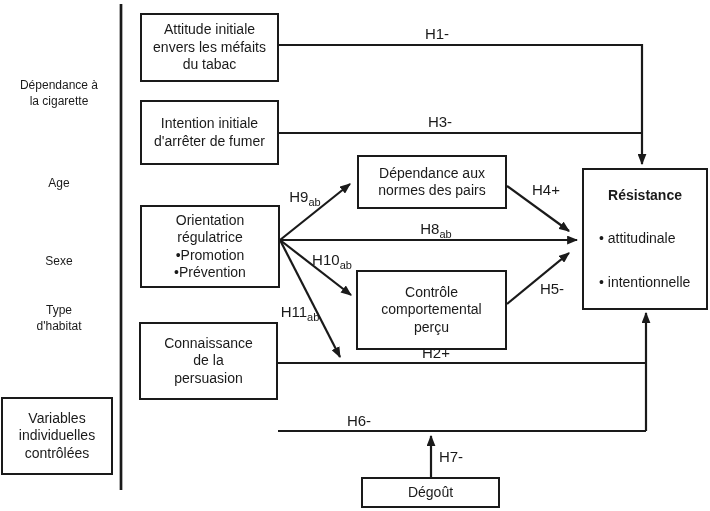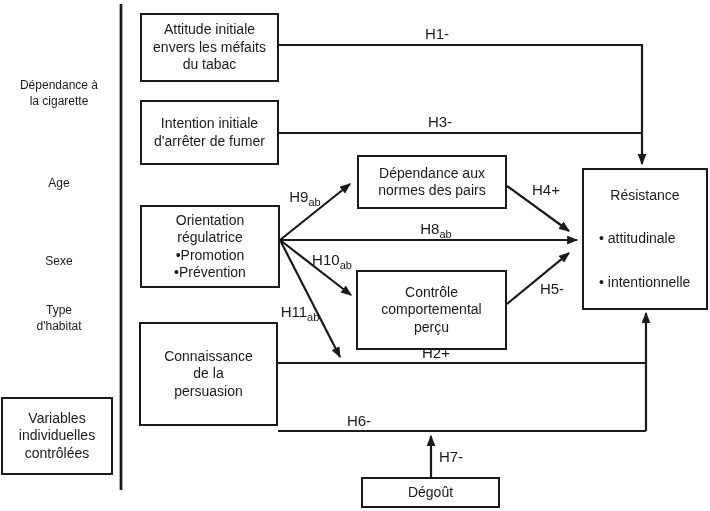--- a/index.html
+++ b/index.html
@@ -18,21 +18,21 @@
     position:absolute;width:118px;left:0;text-align:center;
     font-size:12px;line-height:1.3;
   }
   .side-label span{display:block;white-space:nowrap;}
   .hlabel{
     position:absolute;transform:translate(-50%,-50%);
     font-size:15px;white-space:nowrap;
   }
   .hlabel sub{font-size:11px;line-height:0;}
   .res-box{align-items:flex-start;padding-left:15px;}
-  .res-title{align-self:center;margin-left:-15px;}
+  .res-title{align-self:center;margin-left:-15px;font-weight:bold;}
   .res-item{margin-top:26px;}
 </style>
 </head>
 <body>
 
 <div class="canvas">
 
   <svg class="svg-layer" viewBox="0 0 710 511" xmlns="http://www.w3.org/2000/svg">
     <defs>
       <marker id="ah" viewBox="0 0 10 8" refX="9" refY="4" markerWidth="11" markerHeight="9" orient="auto" markerUnits="userSpaceOnUse">
@@ -110,21 +110,21 @@
     <span>Dépendance aux</span>
     <span>normes des pairs</span>
   </div>
 
   <div class="node" style="left:356px;top:270px;width:151px;height:80px">
     <span>Contrôle</span>
     <span>comportemental</span>
     <span>perçu</span>
   </div>
 
-  <div class="node" style="left:139px;top:322px;width:139px;height:104px">
+  <div class="node" style="left:139px;top:322px;width:139px;height:78px">
     <span>Connaissance</span>
     <span>de la</span>
     <span>persuasion</span>
   </div>
 
 
   <div class="node" style="left:361px;top:477px;width:139px;height:31px">
     <span>Dégoût</span>
   </div>
 

